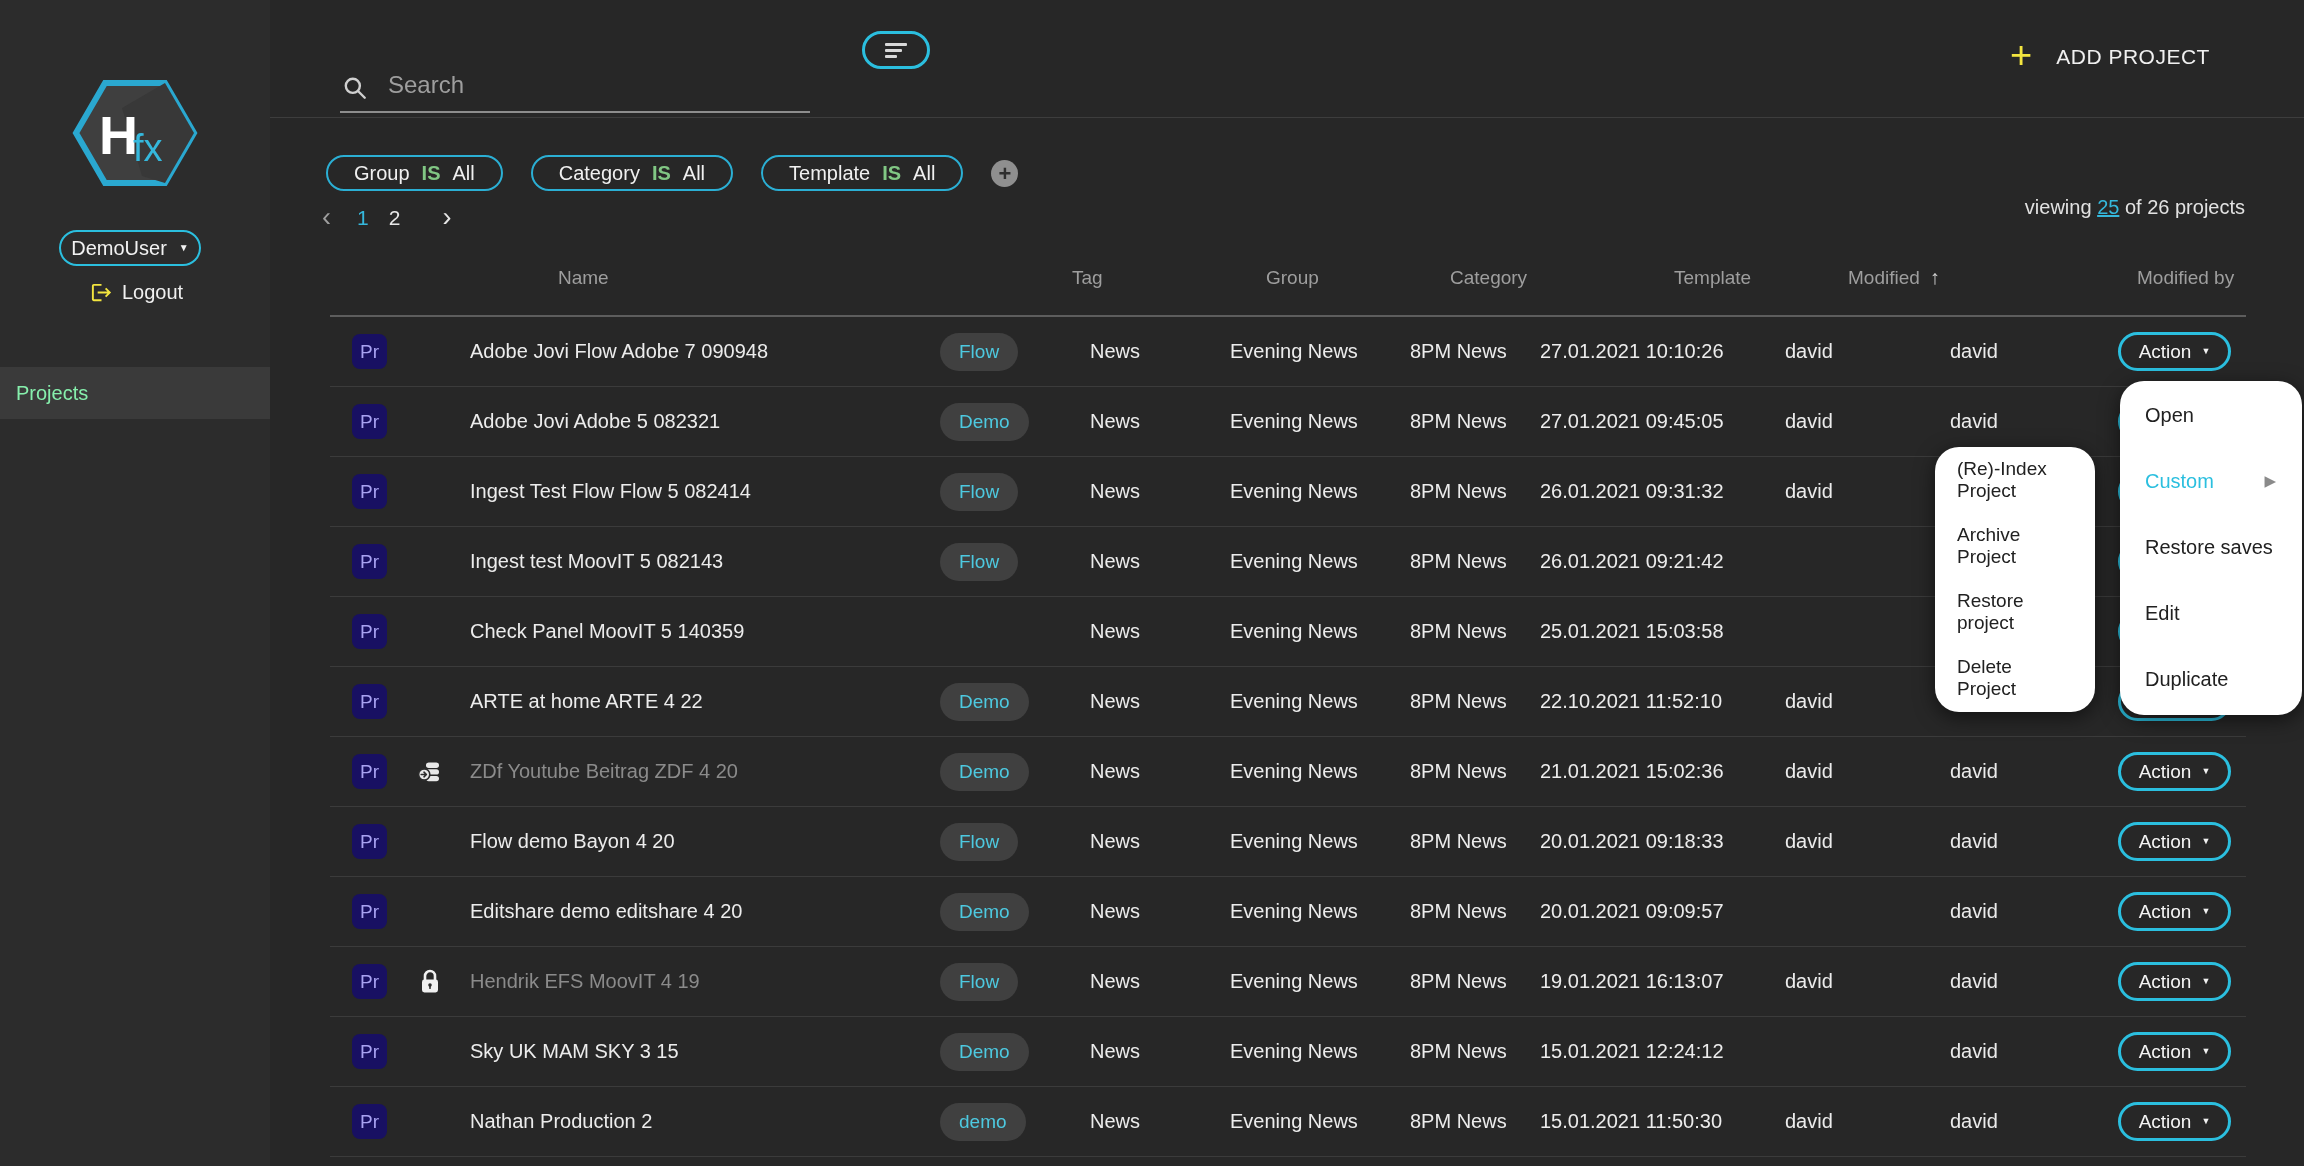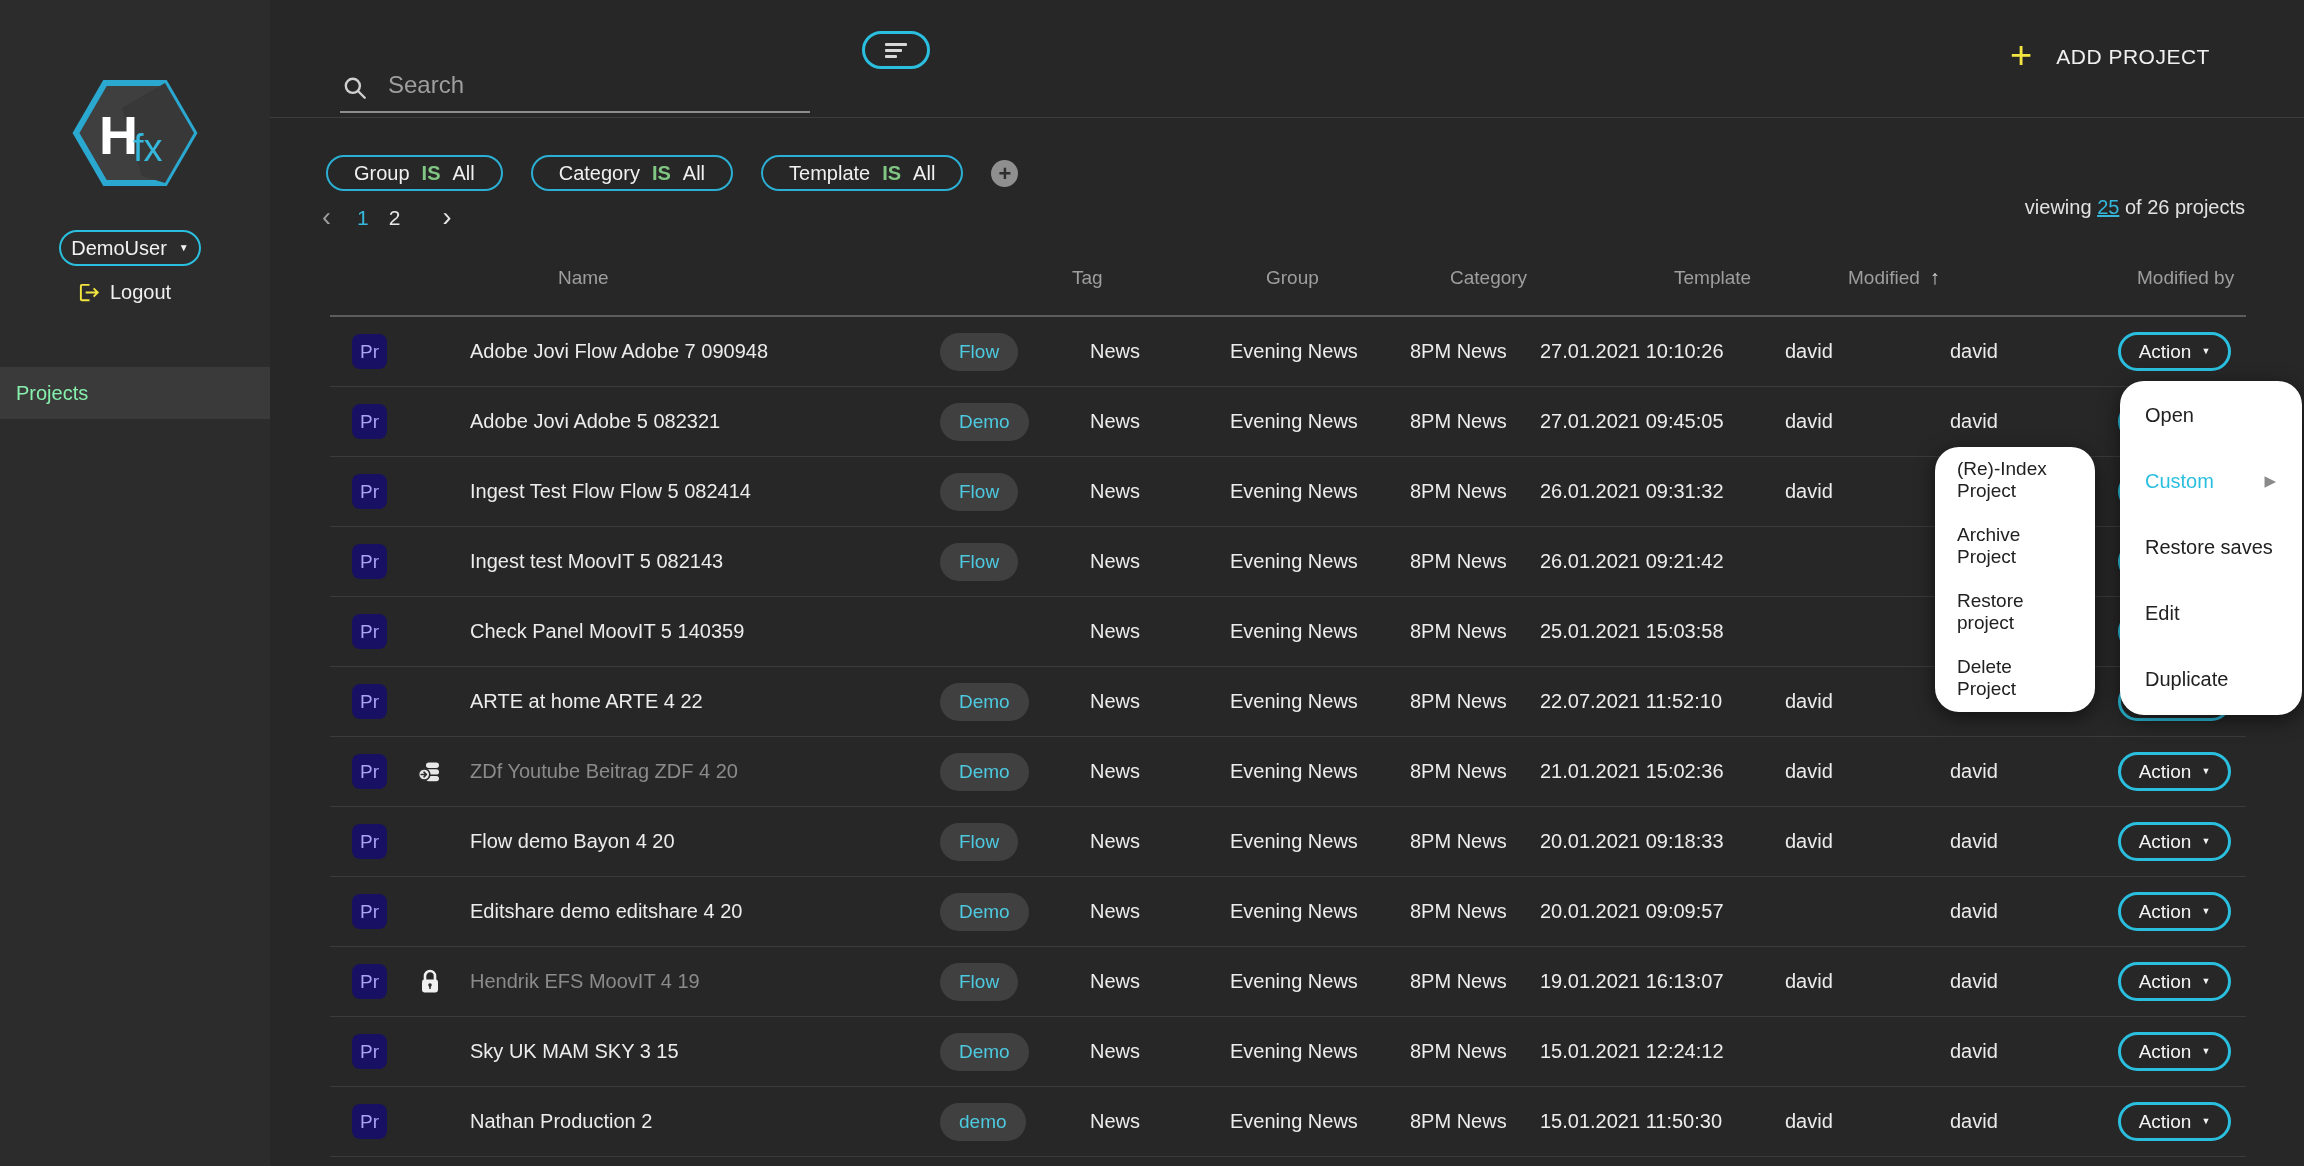--- a/index.html
+++ b/index.html
@@ -8,21 +8,21 @@
   .app { position:relative; width:2304px; height:1166px; background:#272727; overflow:hidden; }
 
   
   .sidebar { position:absolute; left:0; top:0; width:270px; height:100%; background:#2c2c2c; }
   .logo { position:absolute; left:72px; top:78px; }
   .user-pill { position:absolute; left:59px; top:230px; width:142px; height:36px;
     border:2px solid #2bbfdf; border-radius:19px; background:transparent;
     display:flex; align-items:center; justify-content:center; gap:12px;
     color:#f2f2f2; font-size:20px; cursor:pointer; }
   .caret { font-size:10px; color:#f2f2f2; line-height:1; }
-  .logout { position:absolute; left:78px; top:281px; display:flex; align-items:center; gap:9px;
+  .logout { position:absolute; left:90px; top:281px; display:flex; align-items:center; gap:9px;
     color:#f0f0f0; font-size:20px; cursor:pointer; }
   .nav-item { position:absolute; left:0; top:367px; width:270px; height:52px; background:#3a3a3a;
     display:flex; align-items:center; padding-left:16px; color:#86efac; font-size:20px; cursor:pointer; }
 
   
   .main { position:absolute; left:270px; top:0; width:2034px; height:100%; }
 
   .search-wrap { position:absolute; left:70px; top:32px; width:470px;margin-top:33px; }
   .search-icon { position:absolute; left:2px; top:10px; }
   .search-input { width:470px; background:transparent; border:none; border-bottom:2px solid #8d8d8d;
@@ -322,21 +322,21 @@
               <span class="pr-badge">
                 <span class="pr-text">Pr</span>
               </span>
             </div>
     <div class="c-status"></div>
     <div class="c-name">ARTE at home ARTE 4 22</div>
     <div><span class="tag-pill">Demo</span></div>
     <div class="c-group">News</div>
     <div class="c-category">Evening News</div>
     <div class="c-template">8PM News</div>
-    <div class="c-modified">22.07.2021 11:52:10</div>
+    <div class="c-modified">22.10.2021 11:52:10</div>
     <div class="c-modifiedby">david</div>
     <div class="c-creator"></div>
     <div>
               <button class="action-btn">
       <span class="action-label">Action</span>
       <span class="caret">▼</span>
     </button>
             </div>
   </div>
 

